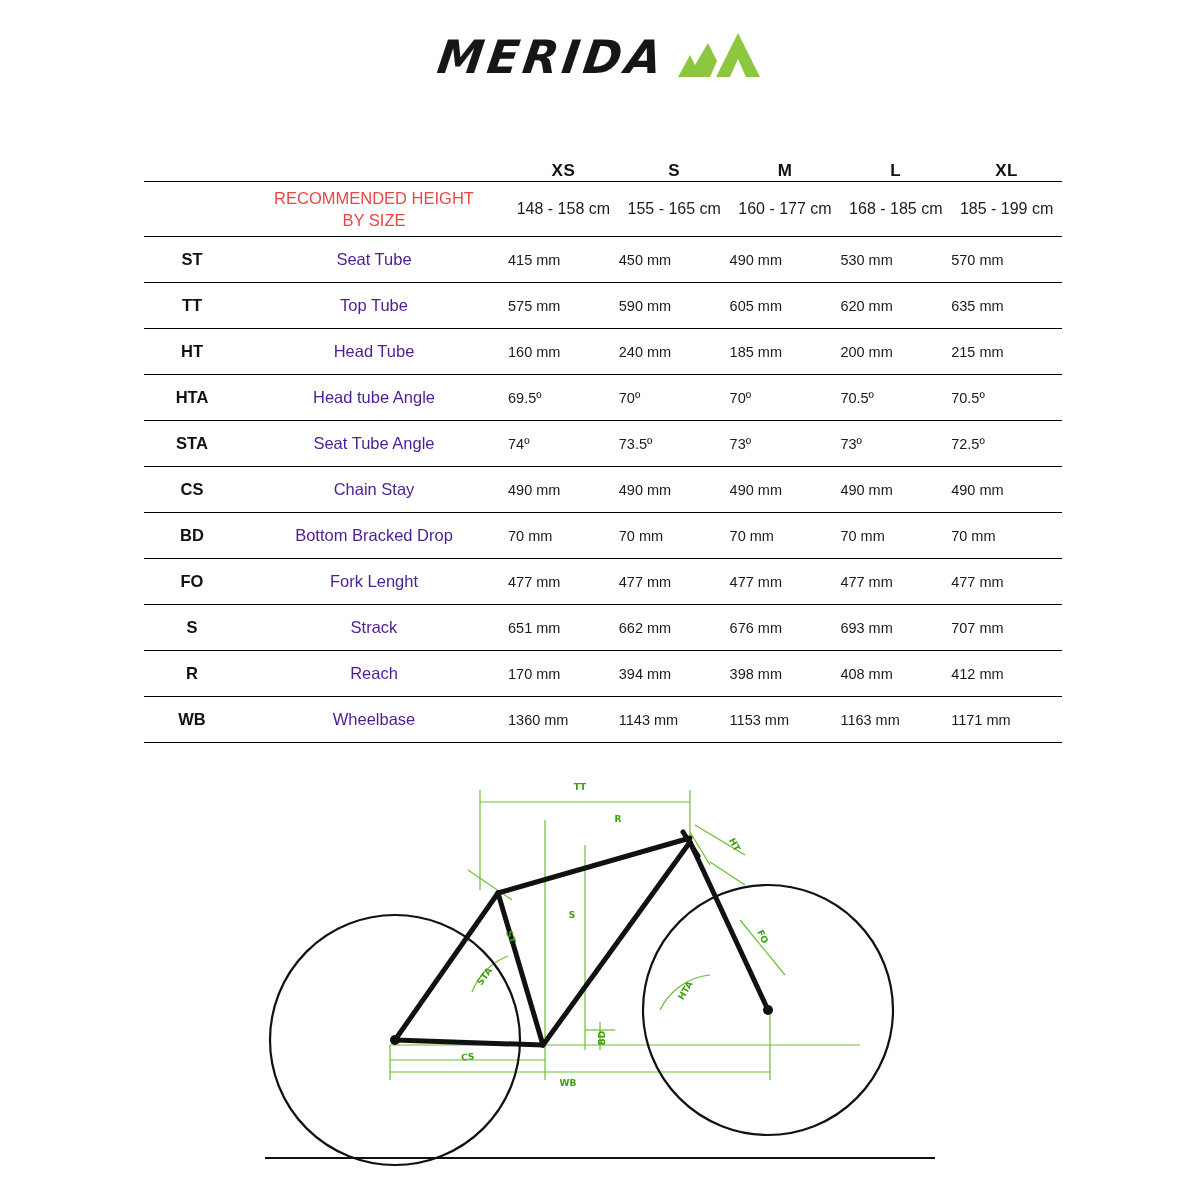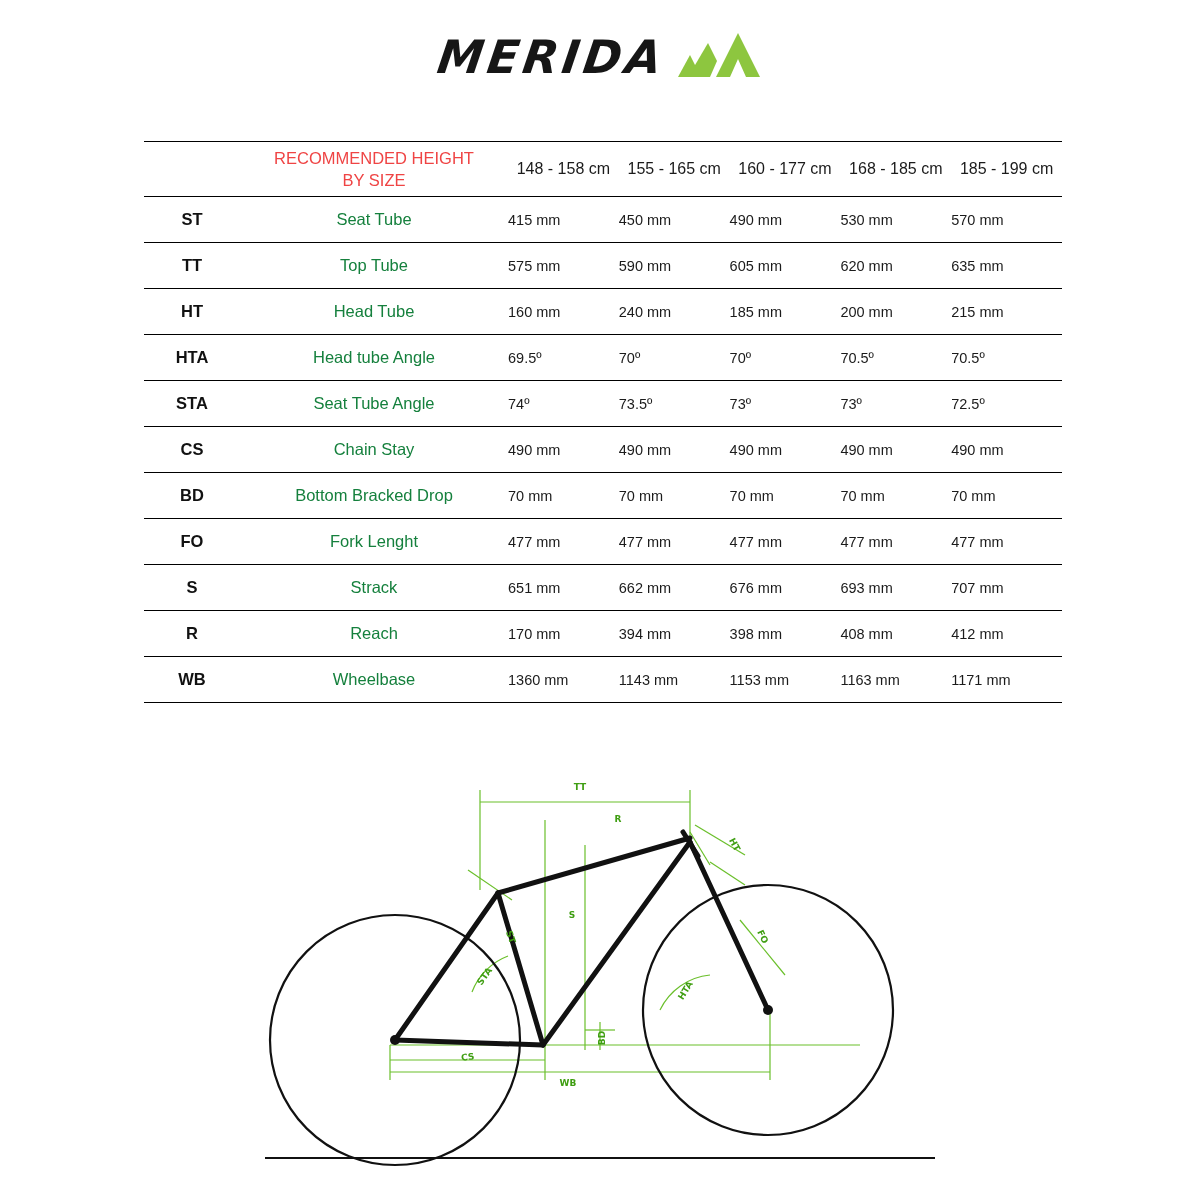--- a/index.html
+++ b/index.html
@@ -95,21 +95,21 @@
   .cell-code {
     text-align: center;
     font-size: 16.5px;
     font-weight: bold;
     height: 45px;
     color: #111;
   }
   .cell-name {
     text-align: center;
     font-size: 16.5px;
-    color: #15803d;
+    color: #4c1d95;
   }
   .cell-val {
     text-align: left;
     font-size: 14.5px;
     color: #1b1b1b;
     white-space: nowrap;
   }
 
   
   .diagram {
@@ -138,20 +138,29 @@
   <colgroup>
     <col class="col-code">
       <col class="col-name">
     <col class="col-size">
       <col class="col-size">
       <col class="col-size">
       <col class="col-size">
       <col class="col-size">
   </colgroup>
   <tbody>
+    <tr>
+      <td></td>
+      <td></td>
+      <td class="hdr-cell">XS</td>
+      <td class="hdr-cell">S</td>
+      <td class="hdr-cell">M</td>
+      <td class="hdr-cell">L</td>
+      <td class="hdr-cell">XL</td>
+    </tr>
 
     <tr class="rec-row">
       <td></td>
       <td class="rec-label">
         <div>RECOMMENDED HEIGHT</div>
         <div>BY SIZE</div>
       </td>
       <td class="rec-val">148 - 158 cm</td>
       <td class="rec-val">155 - 165 cm</td>
       <td class="rec-val">160 - 177 cm</td>

